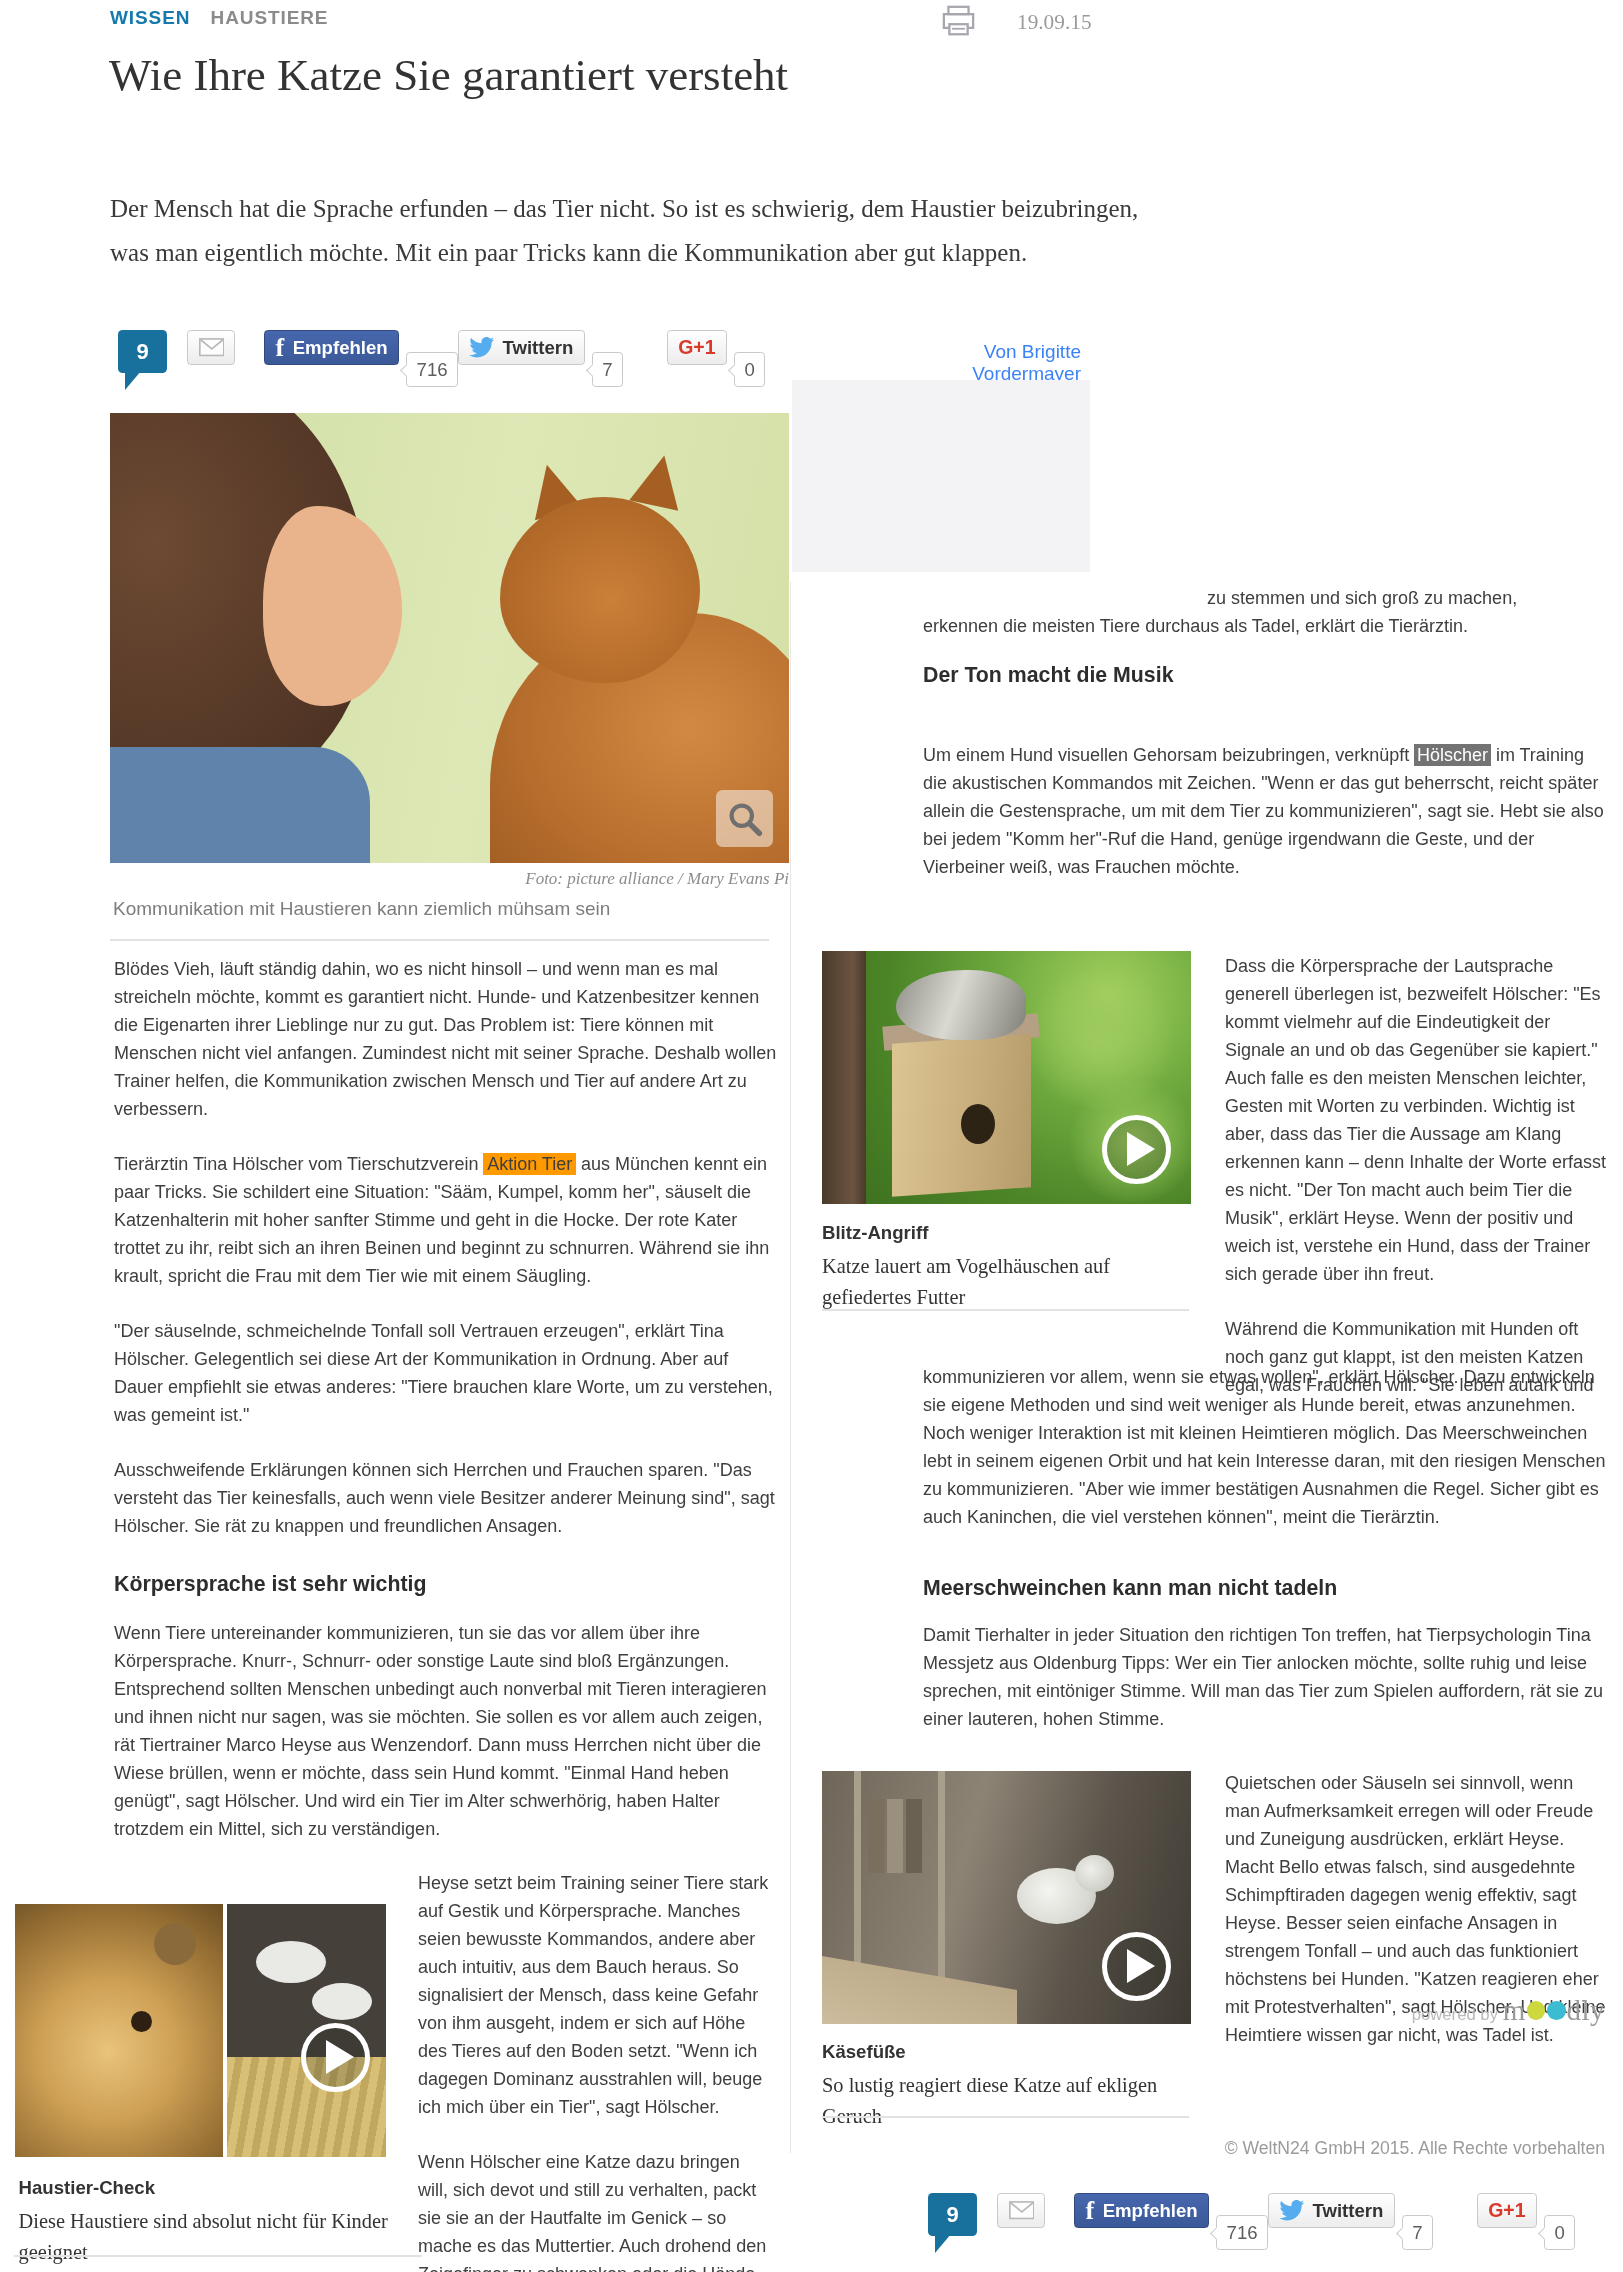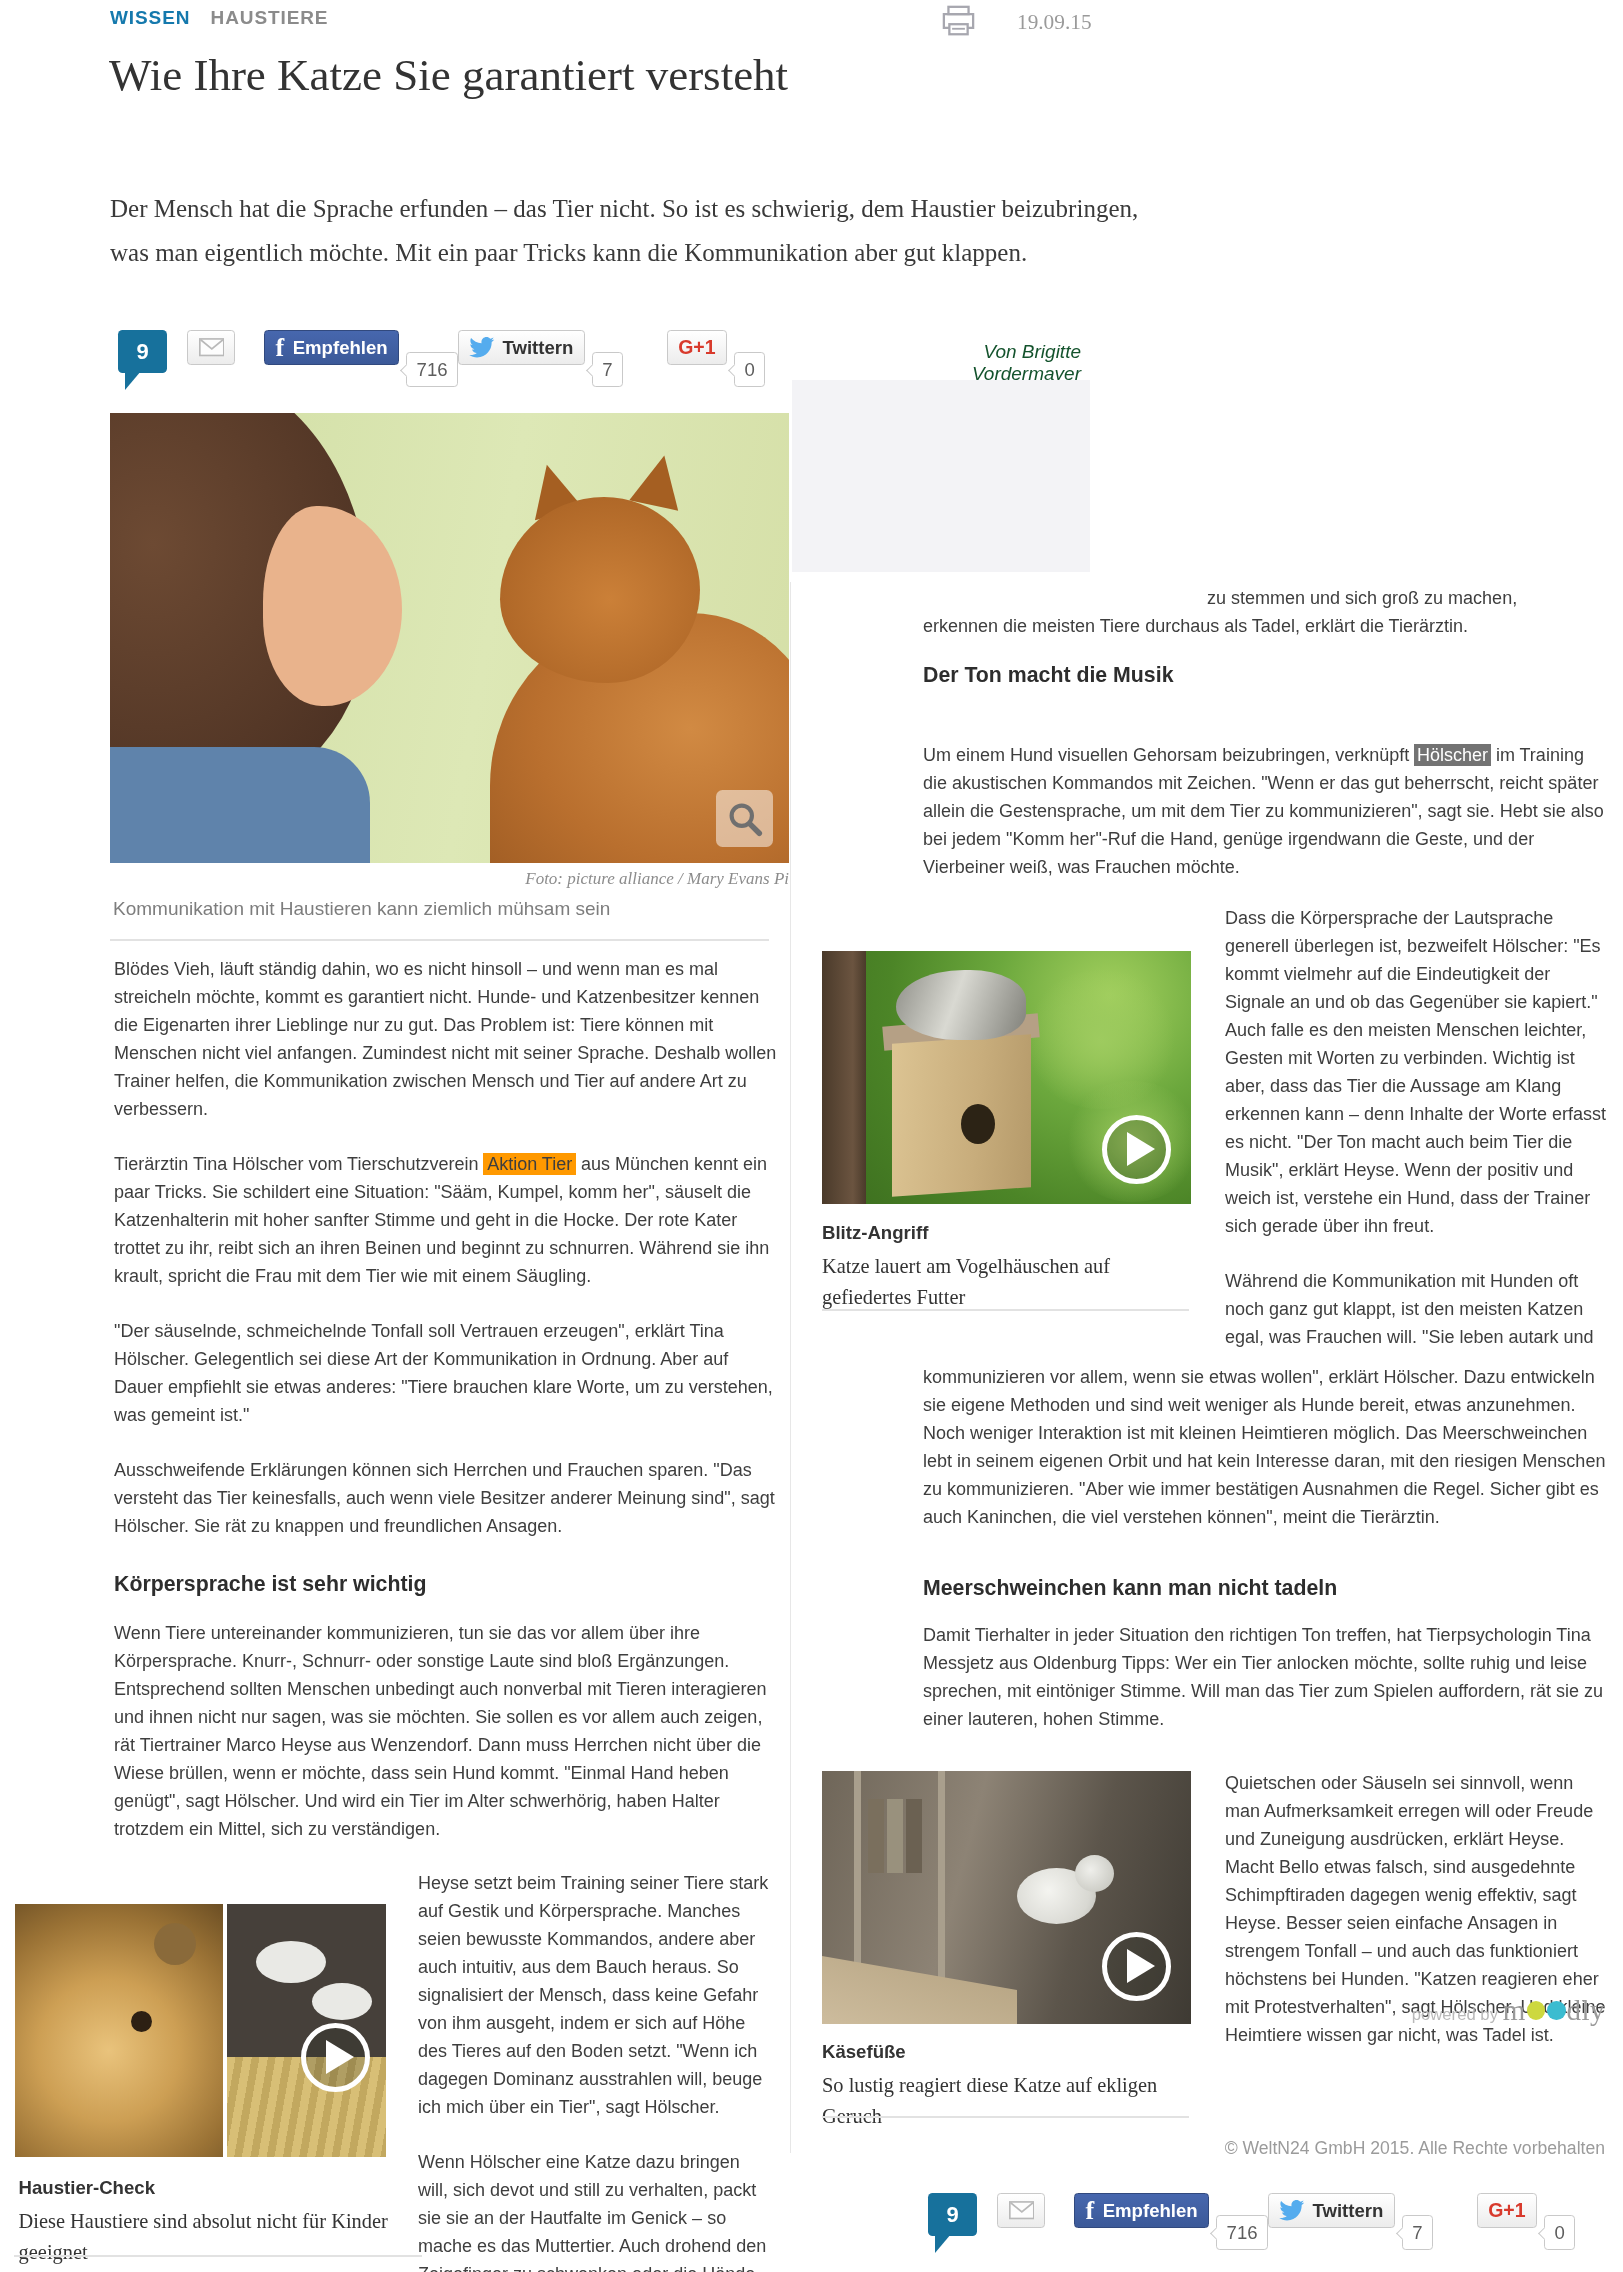--- a/index.html
+++ b/index.html
@@ -12,21 +12,21 @@
   .bc-section{color:#1579ad;cursor:pointer;}
   .bc-topic{color:#8b8b8b;margin-left:14px;}
   .printer{left:941px;top:4.6px;width:35px;height:32px;cursor:pointer;}
   .date{left:1017px;top:10.2px;font-family:"Liberation Serif",serif;font-size:21.3px;color:#9a9a9a;}
 
   
   .title{left:109px;top:48px;width:789px;font-family:"Liberation Serif",serif;
          font-size:45px;line-height:1.22;color:#333;font-weight:400;}
   .intro{left:110px;top:187px;width:1053px;font-family:"Liberation Serif",serif;
          font-size:25px;line-height:1.75;color:#3a3a3a;}
-  .byline{left:872px;top:341px;width:209px;text-align:right;font-size:19px;color:#14532d;font-style:italic;}
+  .byline{left:872px;top:341px;width:209px;text-align:right;font-size:19px;color:#3b82f6;}
 
   
   .social{display:flex;align-items:flex-start;}
   .bubble{width:49px;height:43px;background:#17719c;border-radius:4.6px;color:#fff;
           font-size:22px;font-weight:bold;line-height:43px;text-align:center;position:relative;
           cursor:pointer;flex:none;}
   .bubble:after{content:"";position:absolute;left:7.4px;top:41px;width:0;height:0;
           border-top:19.5px solid #17719c;border-right:16px solid transparent;}
   .sbtn{height:35px;border:0.9px solid #c9c9c9;border-radius:3.7px;display:flex;align-items:center;
         background:linear-gradient(#ffffff,#ececec);padding:0 10.2px;cursor:pointer;flex:none;
@@ -83,21 +83,21 @@
   .h2abs{font-size:21.3px;font-weight:bold;color:#2d2d2d;}
   .hl-orange{background:#ff9900;padding:0.9px 3.7px;cursor:pointer;}
   .hl-blue{background:#737373;color:#fff;padding:0.9px 2.8px;}
 
   .adbox{left:792px;top:380px;width:298px;height:192px;background:#f3f3f6;}
   .vline{left:790px;top:582px;width:1.4px;height:1571px;background:#e7e7e7;}
 
   .cont{left:923px;top:584px;width:687px;}
   .cont .l1{padding-left:284px;}
   .p8{left:923px;top:741px;width:687px;}
-  .sub1{left:1225px;top:904px;width:385px;}
+  .sub1{left:1225px;top:952px;width:385px;}
   .p9{left:923px;top:1363px;width:691px;}
   .p10{left:923px;top:1621px;width:687px;}
   .sub2{left:1225px;top:1769px;width:385px;}
 
   
   .video{overflow:hidden;cursor:pointer;}
   .v-bird{left:822px;top:951px;width:369px;height:253px;
      background:radial-gradient(circle at 78% 18%,#a3d05e 0%,#6ca83d 32%,#4c8527 62%,#3a6b1e 100%);}
   .trunk{position:absolute;left:0;top:0;width:44px;height:253px;
      background:linear-gradient(90deg,#4a3a2a,#6b5440 70%,#4a3a2a);}

